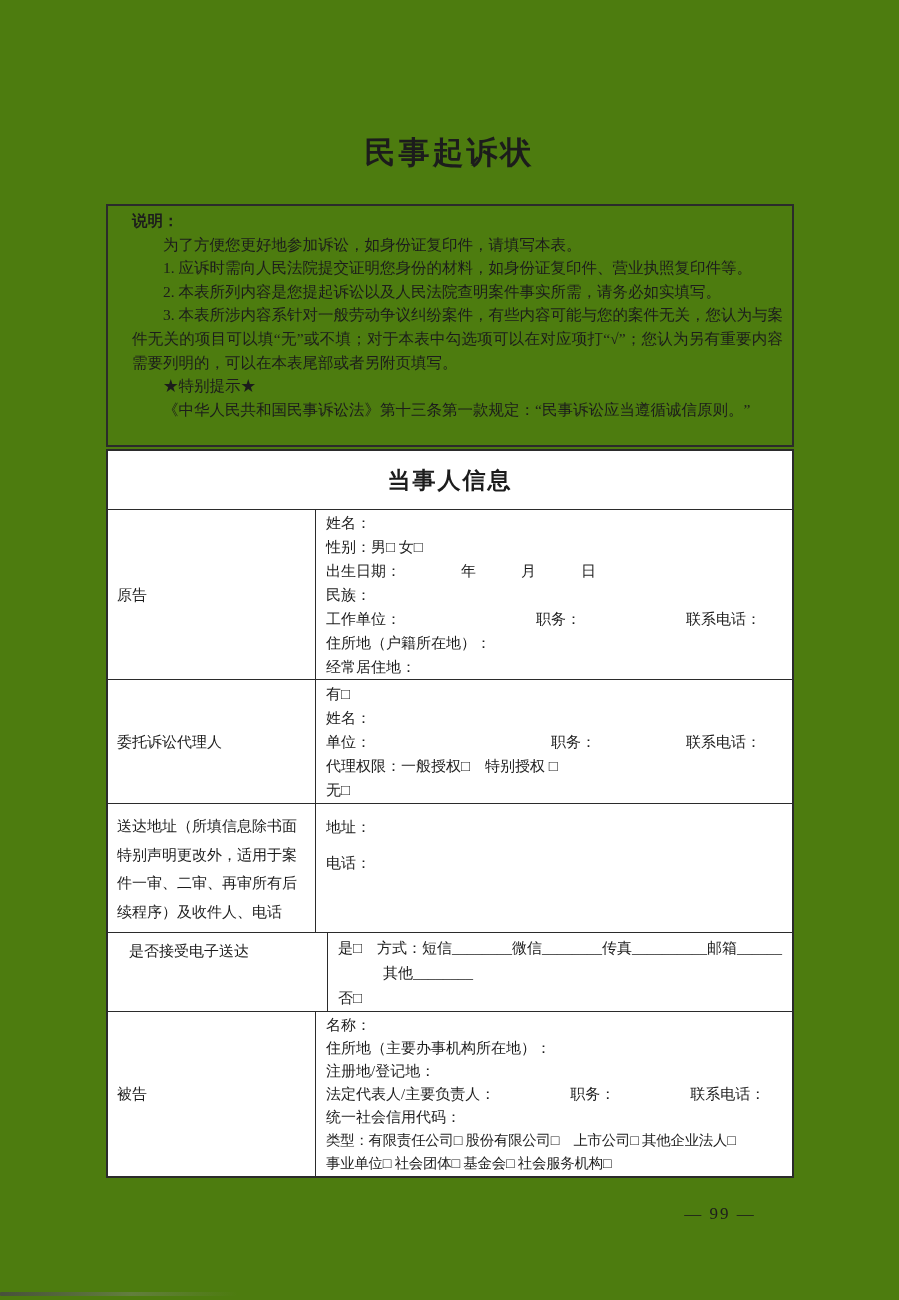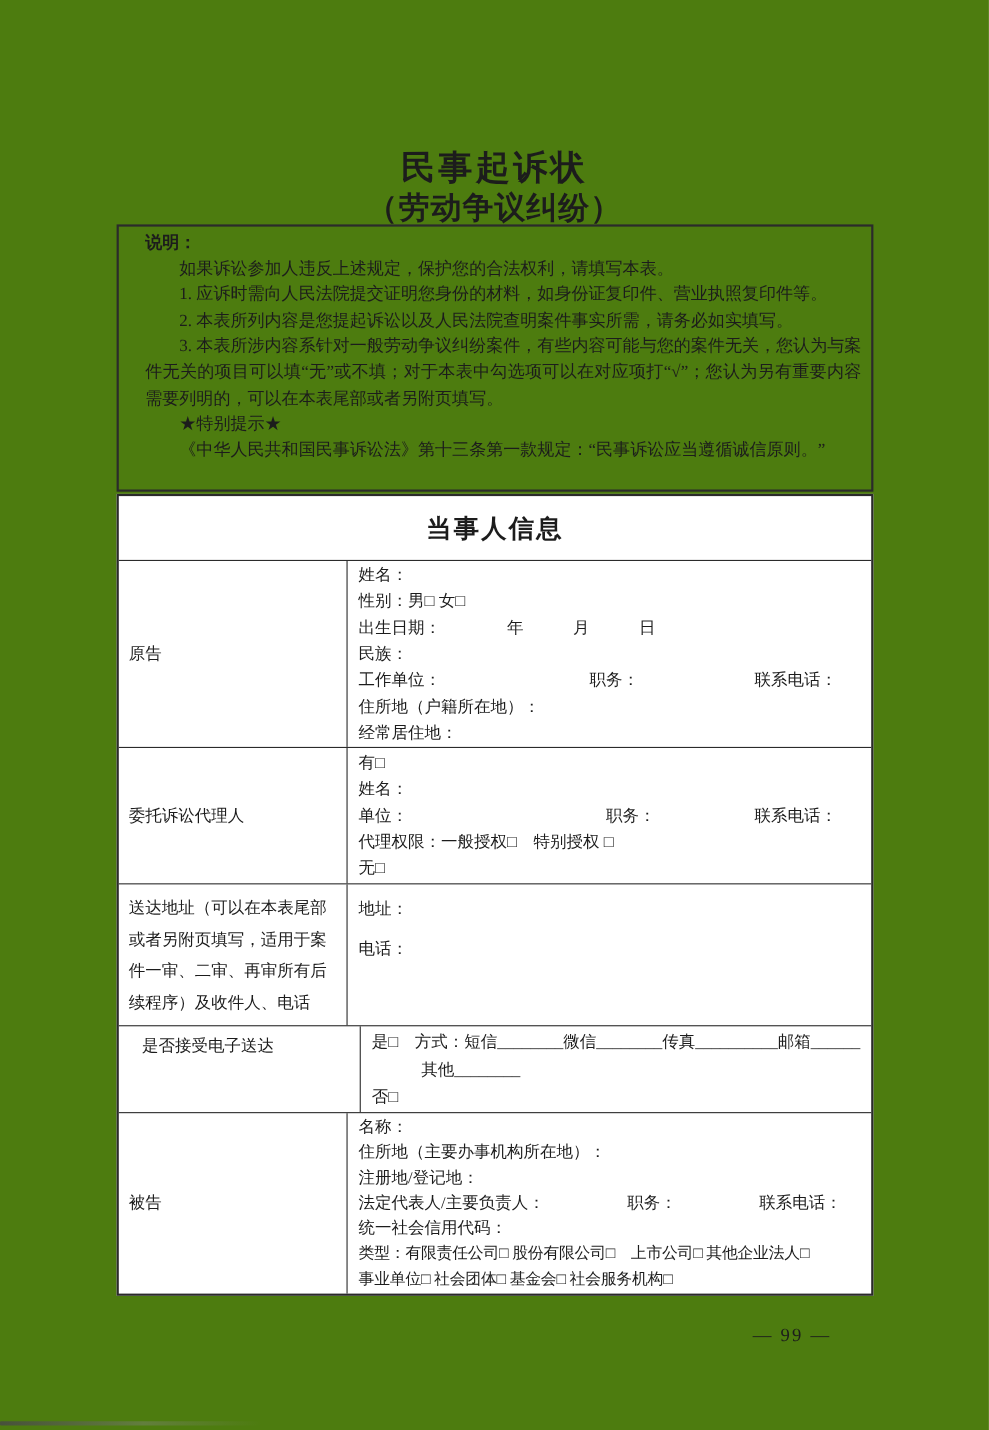--- a/index.html
+++ b/index.html
@@ -85,26 +85,25 @@
     border-radius: 1px;
   }
 </style>
 </head>
 <body>
 
 <div class="sheet">
 
   <div class="title-block">
     <div class="title-main">民事起诉状</div>
-    <div class="title-sub">（劳动争议纠纷）</div>
   </div>
 
   <div class="notice-box">
     <p class="notice-heading">说明：</p>
-    <p class="indent">如果诉讼参加人违反上述规定，保护您的合法权利，请填写本表。</p>
+    <p class="indent">为了方便您更好地参加诉讼，如身份证复印件，请填写本表。</p>
     <p class="indent">1. 应诉时需向人民法院提交证明您身份的材料，如身份证复印件、营业执照复印件等。</p>
     <p class="indent">2. 本表所列内容是您提起诉讼以及人民法院查明案件事实所需，请务必如实填写。</p>
     <p class="indent">3. 本表所涉内容系针对一般劳动争议纠纷案件，有些内容可能与您的案件无关，您认为与案件无关的项目可以填“无”或不填；对于本表中勾选项可以在对应项打“√”；您认为另有重要内容需要列明的，可以在本表尾部或者另附页填写。</p>
     <p class="indent">★特别提示★</p>
     <p class="indent">《中华人民共和国民事诉讼法》第十三条第一款规定：“民事诉讼应当遵循诚信原则。”</p>
   </div>
 
   <div class="party-table">
 
     <div class="t-header">当事人信息</div>
@@ -127,21 +126,21 @@
       <div class="t-content">
         <div class="line">有□</div>
         <div class="line">姓名：</div>
         <div class="line">单位：　　　　　　　　　　　　职务：　　　　　　联系电话：</div>
         <div class="line">代理权限：一般授权□　特别授权 □</div>
         <div class="line">无□</div>
       </div>
     </div>
 
     <div class="trow r-address">
-      <div class="t-label top multi">送达地址（可以在本表尾部或者另附页填写，适用于案件一审、二审、再审所有后续程序）及收件人、电话</div>
+      <div class="t-label top multi">送达地址（所填信息除书面特别声明更改外，适用于案件一审、二审、再审所有后续程序）及收件人、电话</div>
       <div class="t-content">
         <div class="line">地址：</div>
         <div class="line">电话：</div>
       </div>
     </div>
 
     <div class="trow r-eservice">
       <div class="t-label top">是否接受电子送达</div>
       <div class="t-content">
         <div class="line">是□　方式：短信________微信________传真__________邮箱______</div>

